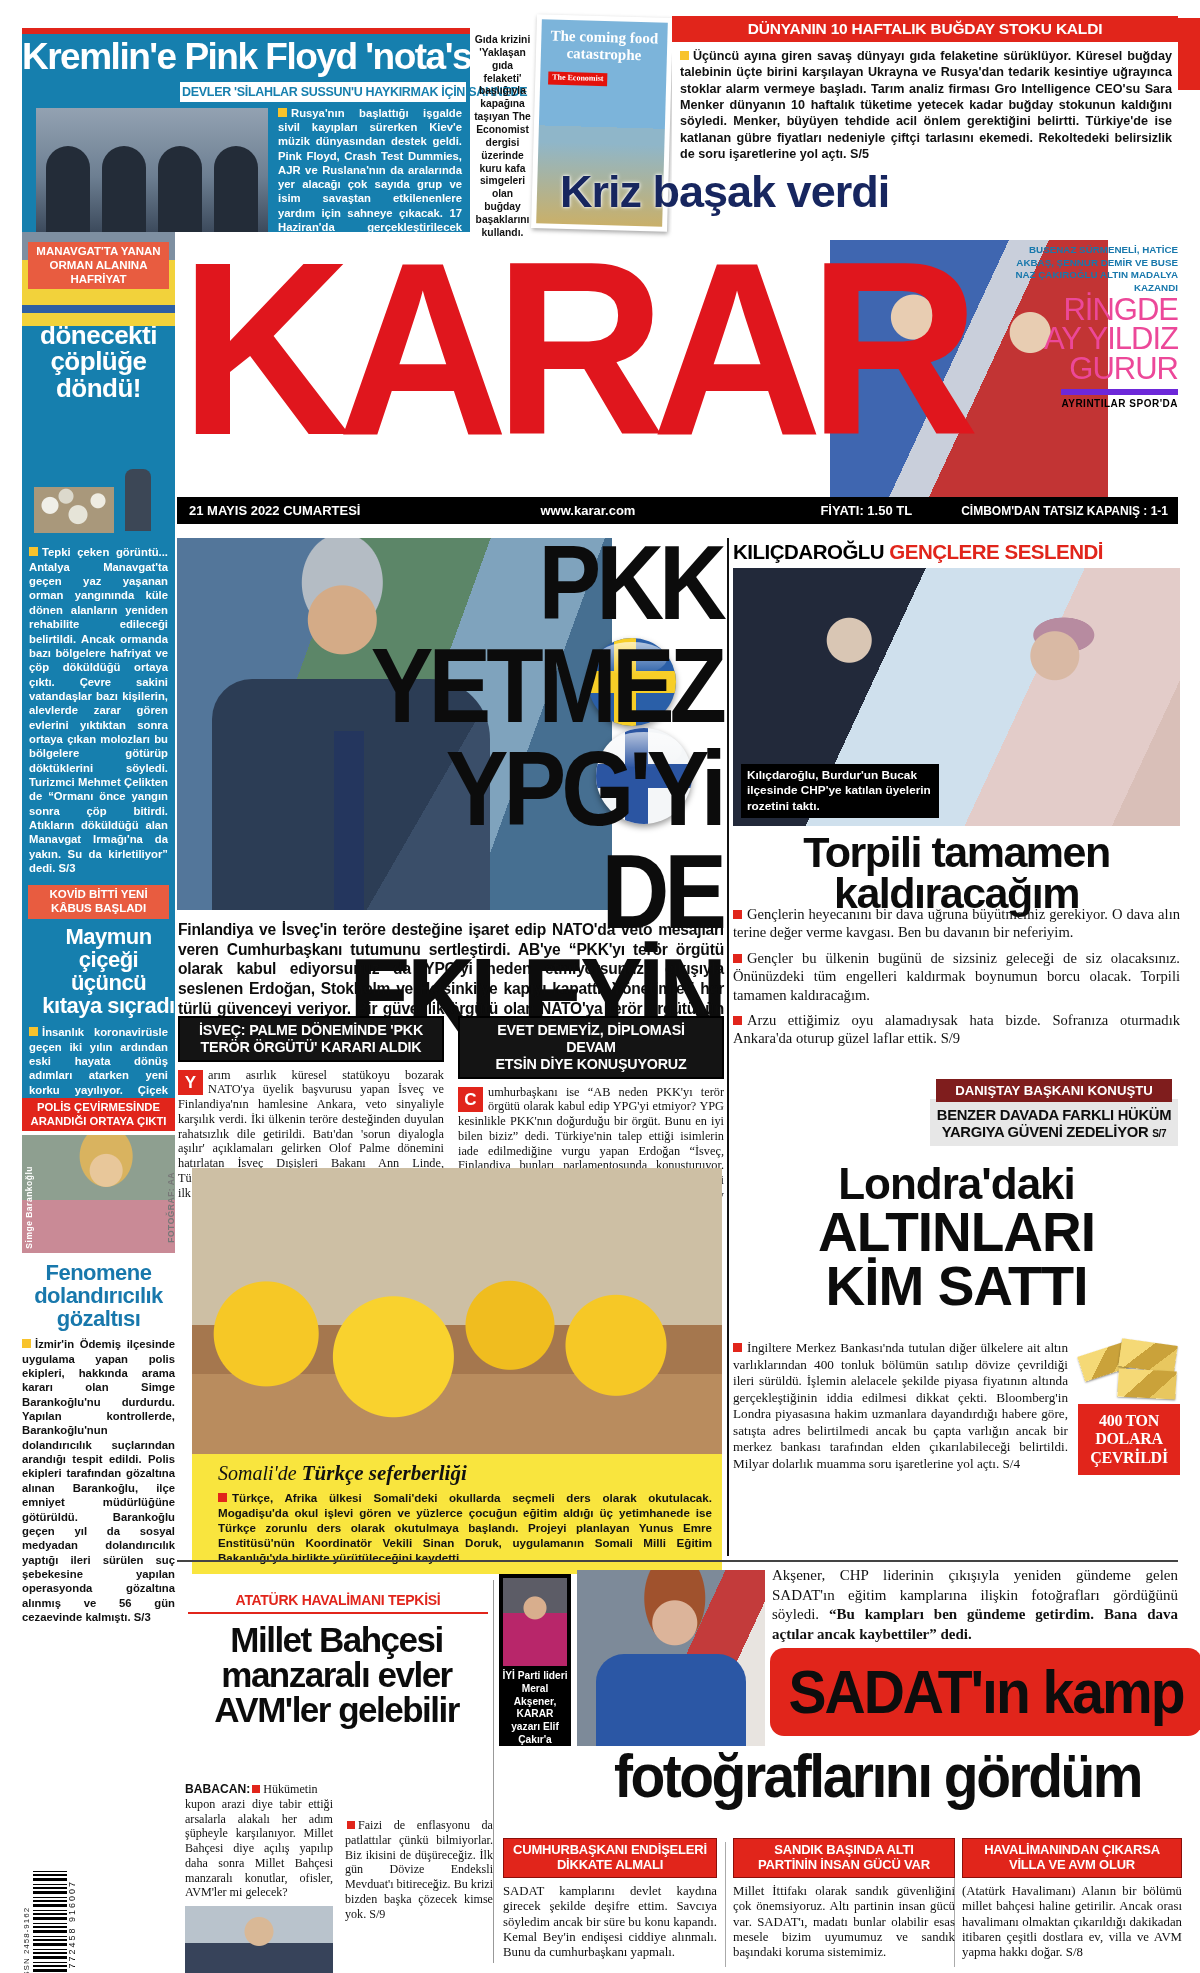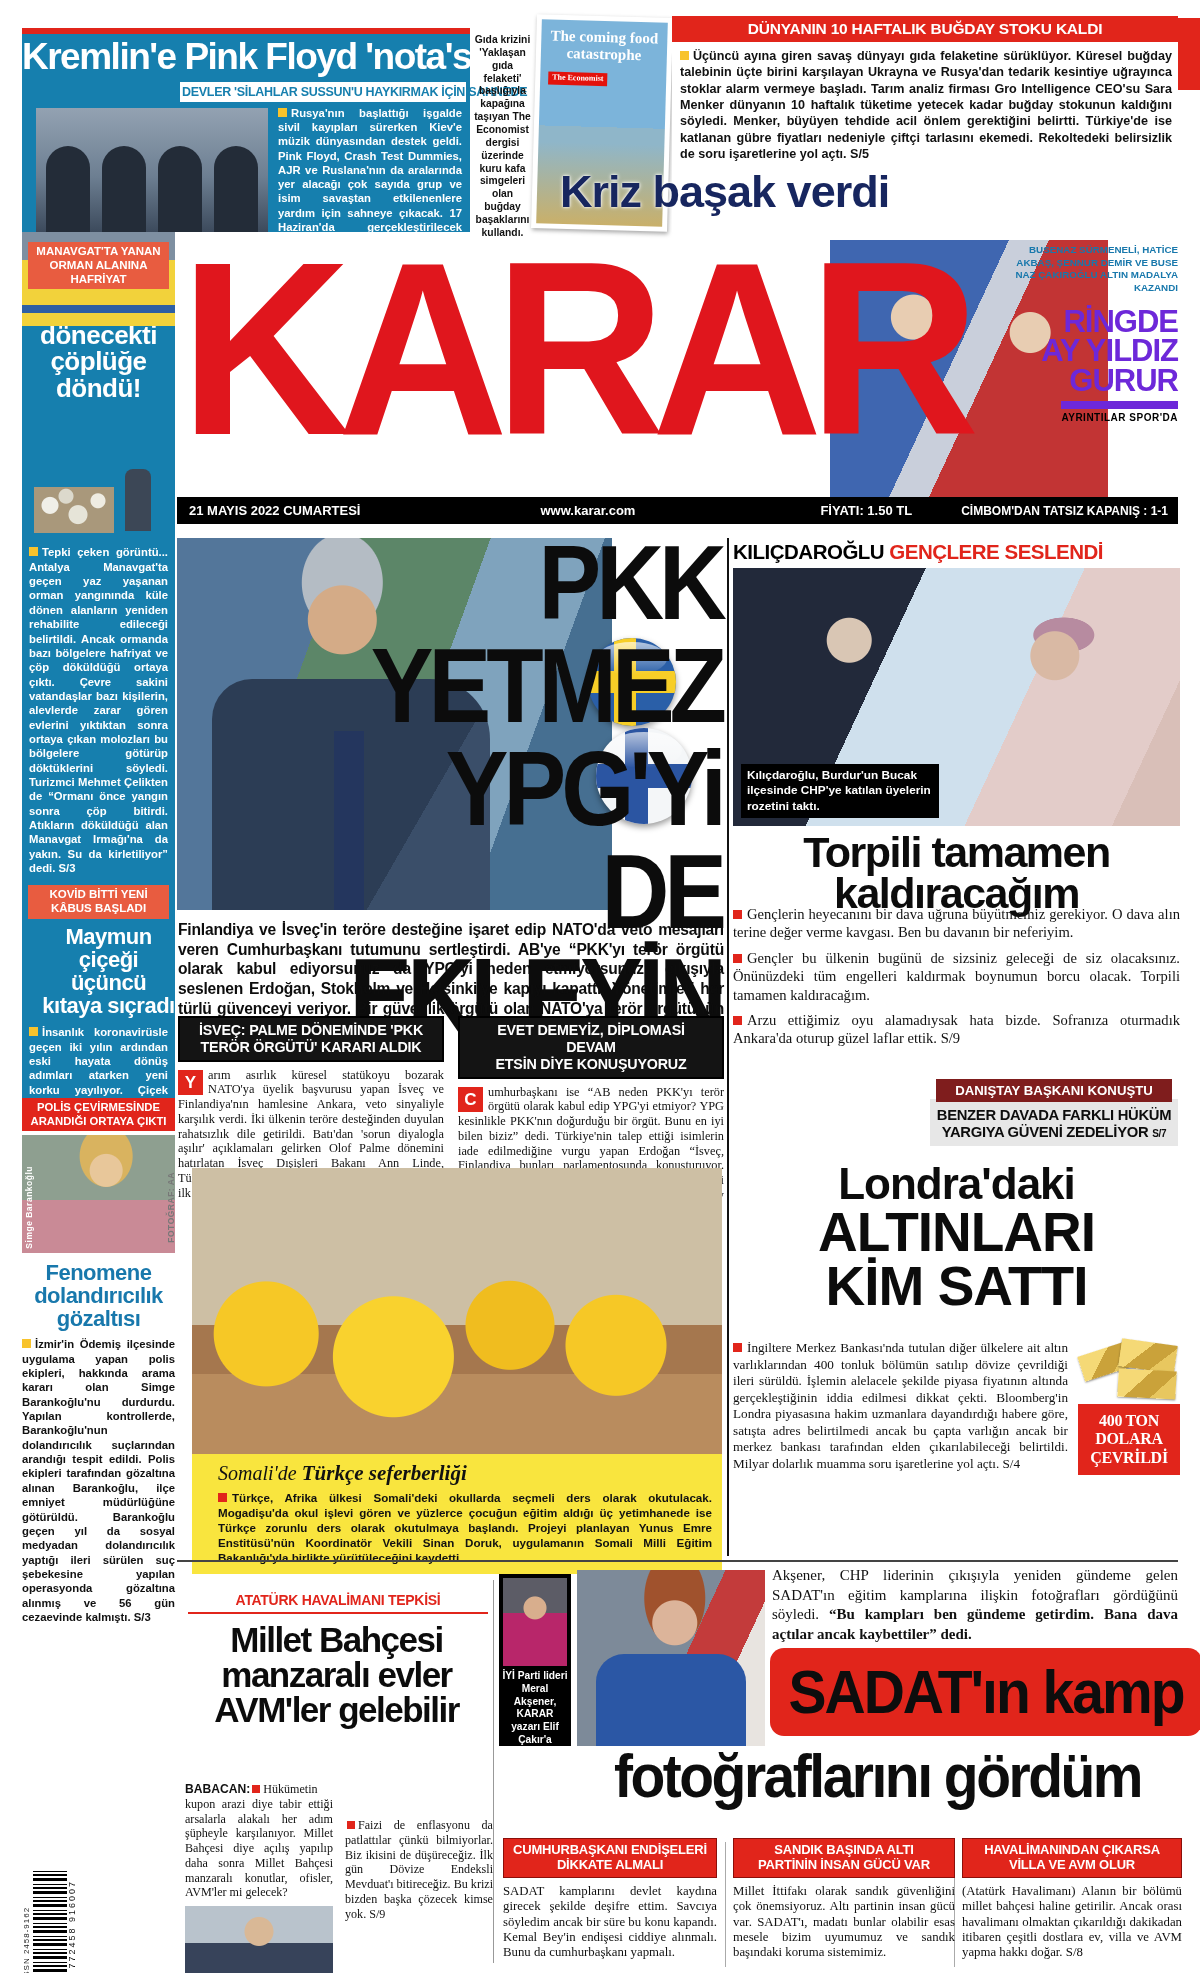--- a/index.html
+++ b/index.html
@@ -86,22 +86,22 @@
 
   
   .boxing-photo { left:830px; top:240px; width:278px; height:257px;
      background:radial-gradient(circle at 30% 30%,#e8cdb2 22px,transparent 23px),
                 radial-gradient(circle at 72% 36%,#e8cdb2 20px,transparent 21px),
                 linear-gradient(115deg,#3f66b0 0 45%,#c9cfdb 45% 55%,#c23434 55% 100%); }
   .logo { left:180px; top:247px; width:870px; font-weight:bold; color:#e0161d; font-size:237px;
           line-height:0.83; letter-spacing:-14px; transform:scaleY(1.04); transform-origin:top left; }
   .mast-right { right:22px; top:244px; width:168px; text-align:right; }
   .mast-names { color:#1878ac; font-weight:bold; font-size:9.8px; line-height:1.3; text-align:right; }
-  .mast-ringde { color:#6d28d9; font-weight:bold; font-size:31px; line-height:0.95; letter-spacing:-1px; margin-top:12px; }
-  .mast-sub { font-weight:bold; font-size:10px; border-top:8px solid #6d28d9; display:inline-block;
+  .mast-ringde { color:#ec4899; font-weight:normal; font-size:31px; line-height:0.95; letter-spacing:-1px; }
+  .mast-sub { font-weight:bold; font-size:10px; border-top:6px solid #6d28d9; display:inline-block;
               margin-top:6px; padding-top:3px; letter-spacing:0.5px; }
   .datebar { left:177px; top:497px; width:1001px; height:27px; background:#000; color:#fff; display:flex;
              align-items:center; font-weight:bold; font-size:13px; }
   .datebar span:nth-child(1){ margin-left:12px; }
   .datebar span:nth-child(2){ margin-left:180px; }
   .datebar span:nth-child(3){ margin-left:185px; }
   .datebar span:nth-child(4){ margin-left:auto; margin-right:10px; font-size:12px; }
 
   
   .vline-main { left:727px; top:538px; width:2px; height:1018px; background:#111; }

